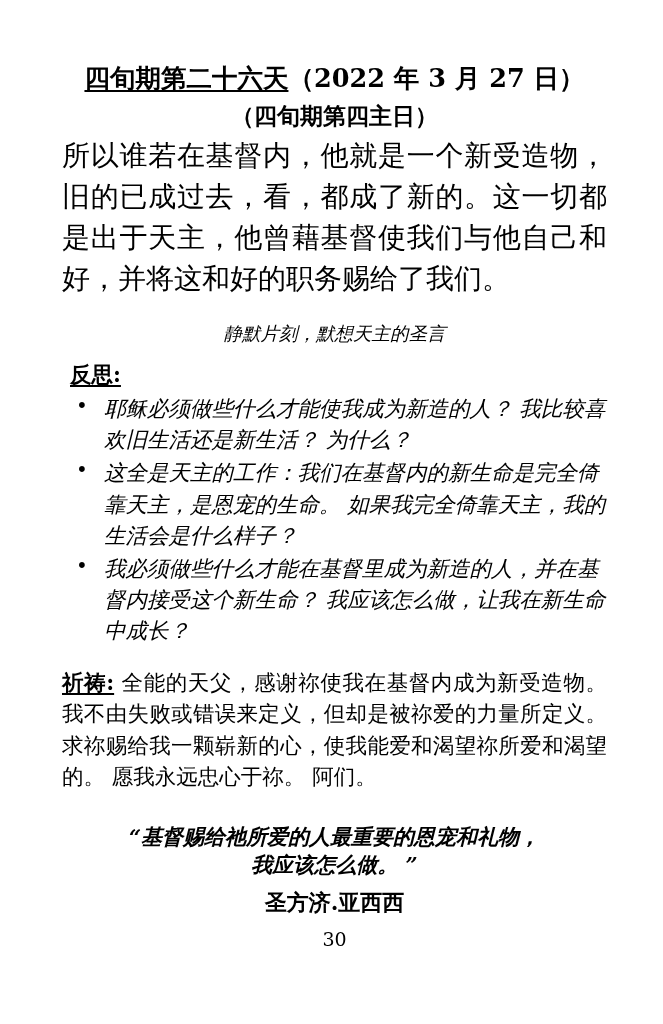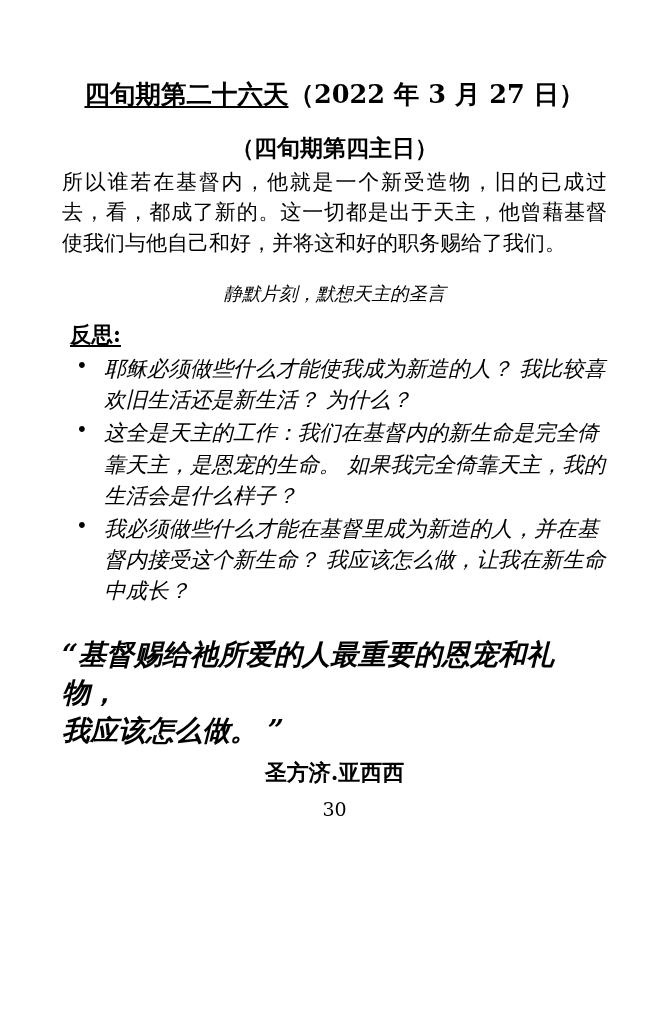--- a/index.html
+++ b/index.html
@@ -20,46 +20,46 @@
     width: 663px;
     height: 1024px;
     padding: 62px 56px 10px 62px;
   }
   .title {
     text-align: center;
     font-weight: bold;
     font-size: 25.5px;
     line-height: 1.28;
     letter-spacing: 0px;
-    margin: 16px;
+    margin: 0;
   }
   .title .underlined {
     text-decoration: underline;
     text-underline-offset: 3px;
   }
   .subtitle {
     text-align: center;
     font-weight: bold;
     font-size: 23px;
     line-height: 1.3;
-    margin: 22px 0 0 0;
+    margin: 6px 0 0 0;
   }
   .section-heading {
     font-weight: bold;
     font-size: 21.5px;
     margin: 22px 0 2px 0;
   }
   .reading-label {
     font-weight: bold;
     font-size: 21.5px;
     text-decoration: underline;
     text-underline-offset: 3px;
   }
   .body-text {
-    font-size: 21px;
+    font-size: 28px;
     line-height: 1.47;
     margin: 4px 0 0 0;
     text-align: justify;
     text-justify: inter-ideograph;
   }
   .meditation {
     text-align: center;
     font-style: italic;
     font-size: 18.5px;
     margin: 22px 0 0 0;
@@ -100,23 +100,24 @@
     margin: 20px 0 0 0;
     text-align: justify;
     text-justify: inter-ideograph;
   }
   .prayer .label {
     font-weight: bold;
     text-decoration: underline;
     text-underline-offset: 3px;
   }
   .quote {
+    text-align: center;
     font-style: italic;
     font-weight: bold;
-    font-size: 28px;
+    font-size: 21px;
     line-height: 1.35;
     margin: 30px 0 0 0;
   }
   .attribution {
     text-align: center;
     font-weight: bold;
     font-size: 22px;
     margin: 8px 0 0 0;
   }
   .page-number {
@@ -143,20 +144,23 @@
 
   <div>
     <div class="reflect-heading">反思:</div>
     <ul class="bullets">
       <li>耶稣必须做些什么才能使我成为新造的人？ 我比较喜欢旧生活还是新生活？ 为什么？</li>
       <li>这全是天主的工作：我们在基督内的新生命是完全倚靠天主，是恩宠的生命。 如果我完全倚靠天主，我的生活会是什么样子？</li>
       <li>我必须做些什么才能在基督里成为新造的人，并在基督内接受这个新生命？ 我应该怎么做，让我在新生命中成长？</li>
     </ul>
   </div>
 
+  <p class="prayer">
+    <span class="label">祈祷:</span><span> 全能的天父，感谢祢使我在基督内成为新受造物。 我不由失败或错误来定义，但却是被祢爱的力量所定义。 求祢赐给我一颗崭新的心，使我能爱和渴望祢所爱和渴望的。 愿我永远忠心于祢。 阿们。</span>
+  </p>
 
   <div class="quote">
     <div>“基督赐给祂所爱的人最重要的恩宠和礼物，</div>
     <div>我应该怎么做。 ”</div>
   </div>
 
   <div class="attribution">圣方济.亚西西</div>
 
   <div class="page-number">30</div>
 

